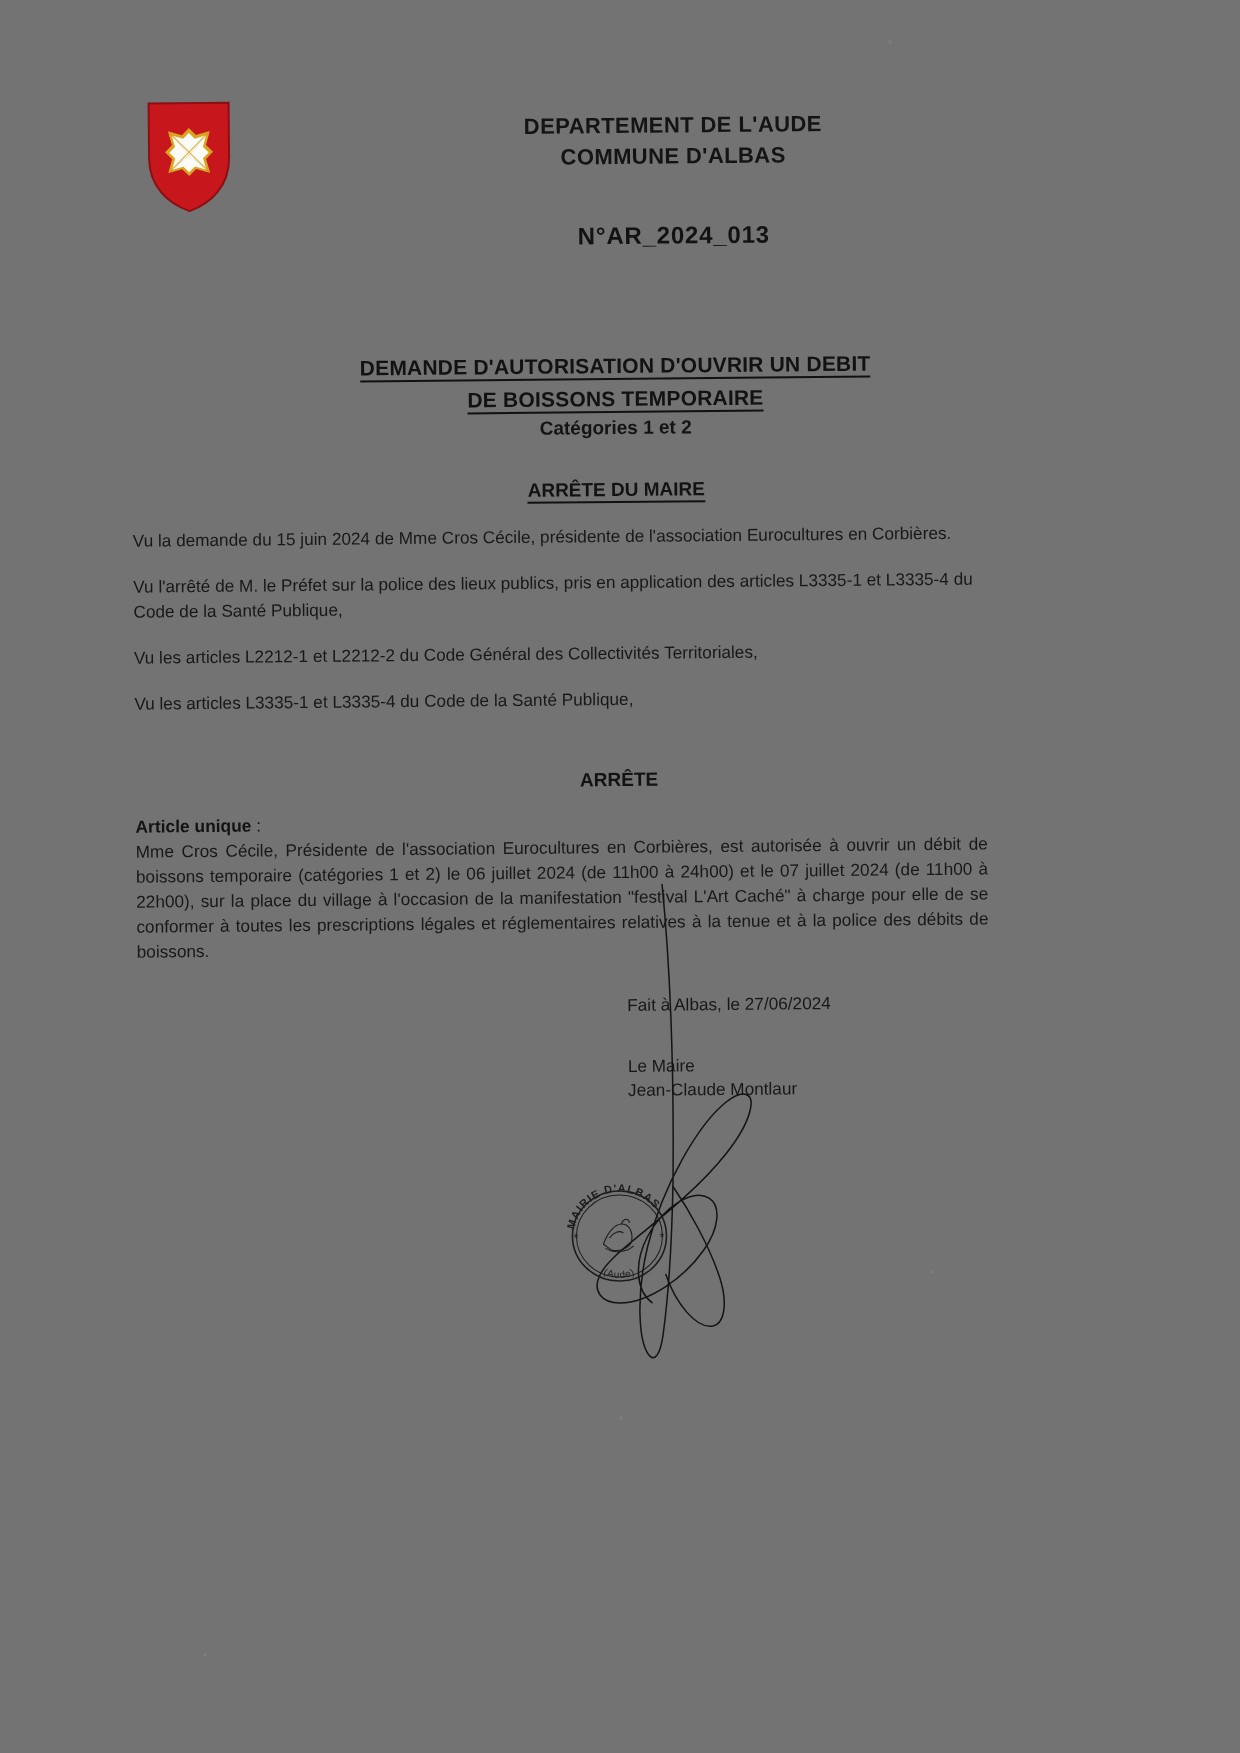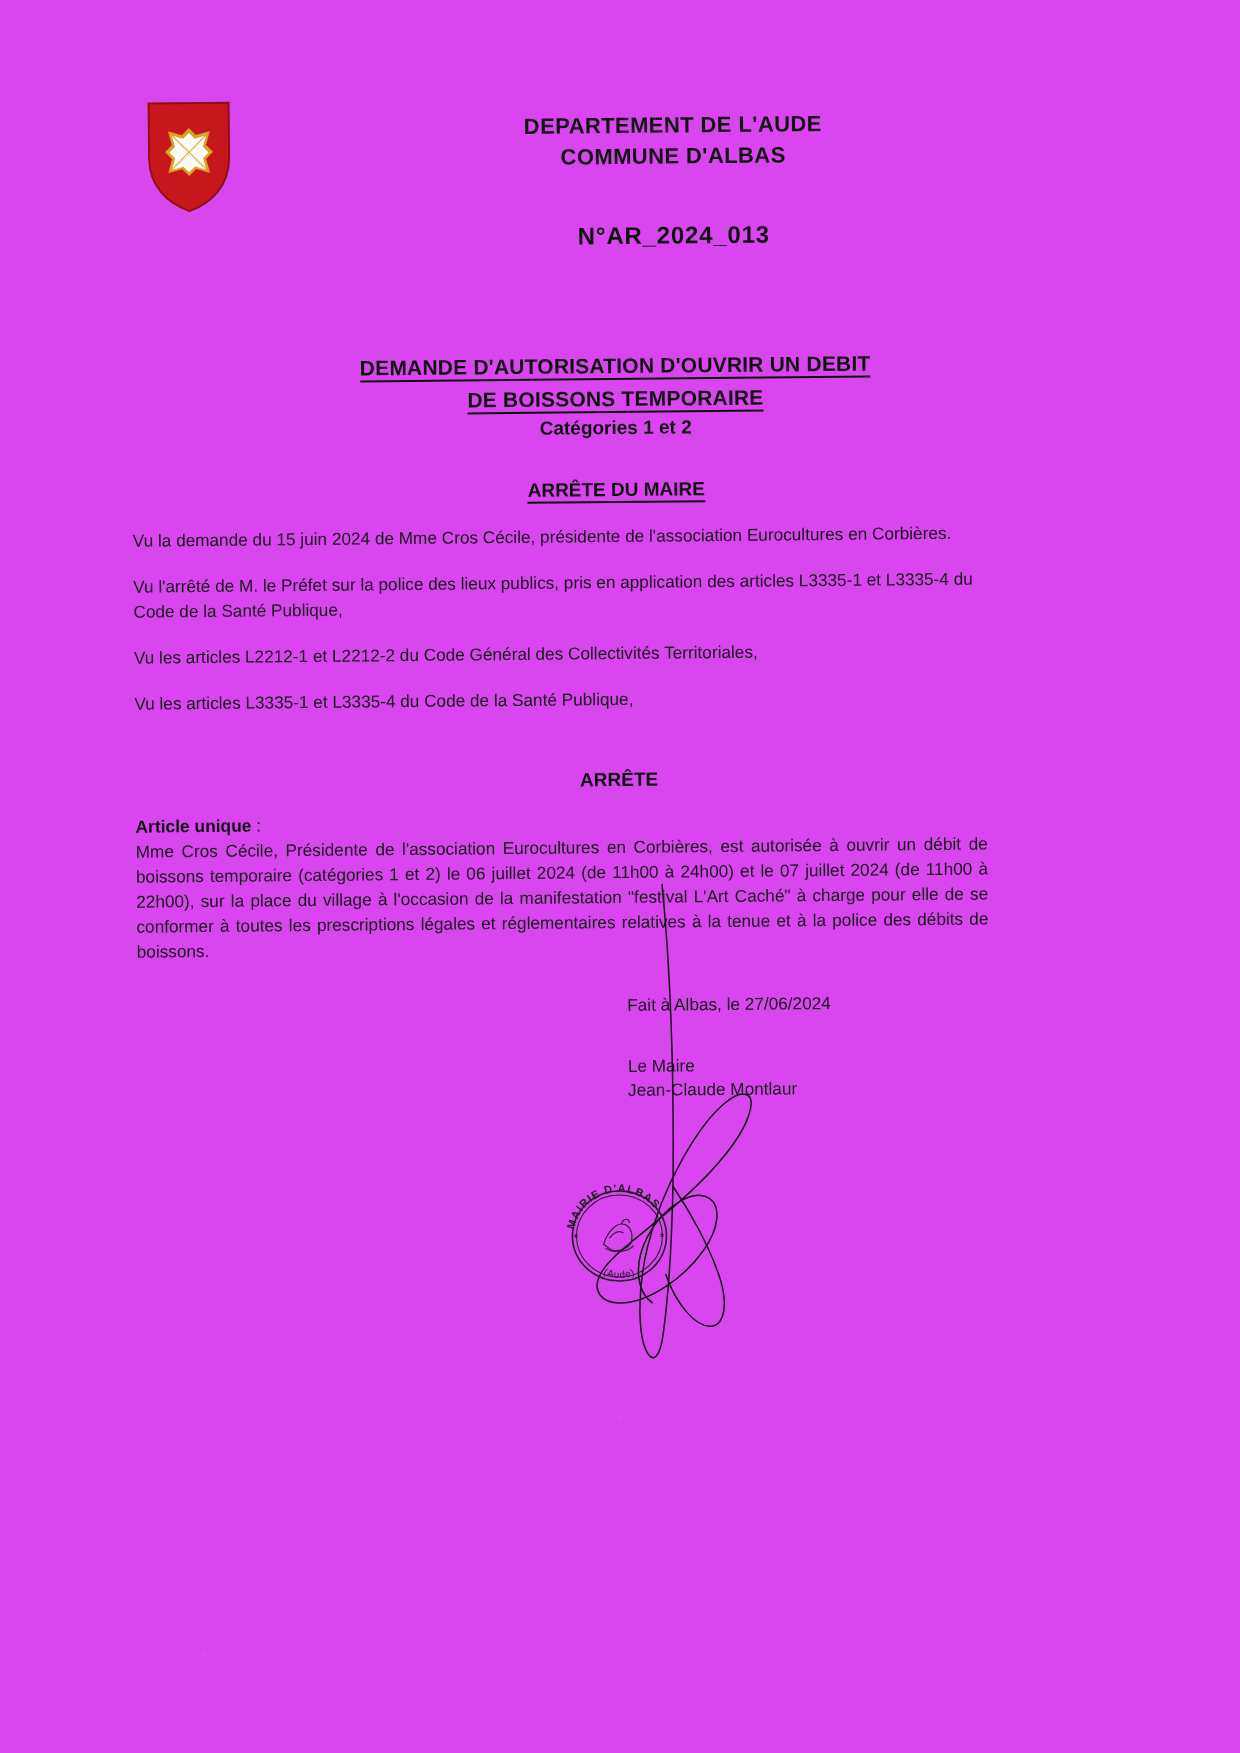--- a/index.html
+++ b/index.html
@@ -13,21 +13,21 @@
     position: relative;
     font-family: "Liberation Sans", sans-serif;
     color: #1a1a1a;
     overflow: hidden;
   }
 
   
   .page {
     position: absolute;
     inset: 0;
-    background: #d946ef;
+    background: #737373;
     overflow: hidden;
   }
   .scan-body {
     position: absolute;
     left: 0; top: 0;
     width: 1240px;
     height: 1753px;
     transform: rotate(-0.55deg);
     transform-origin: 620px 876px;
   }

